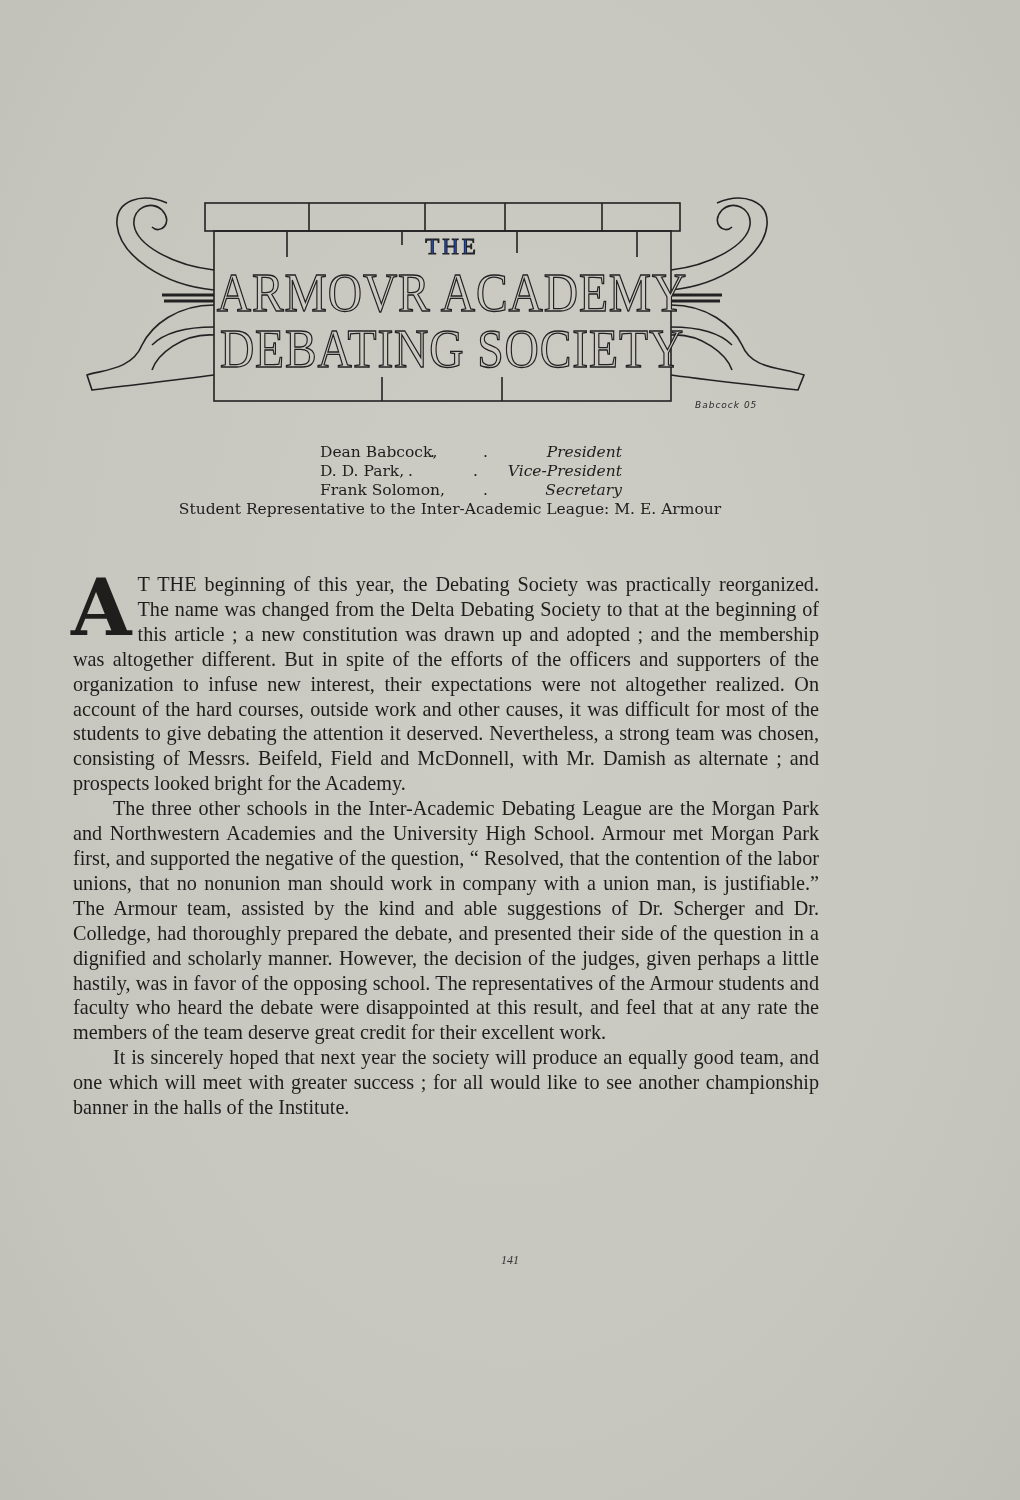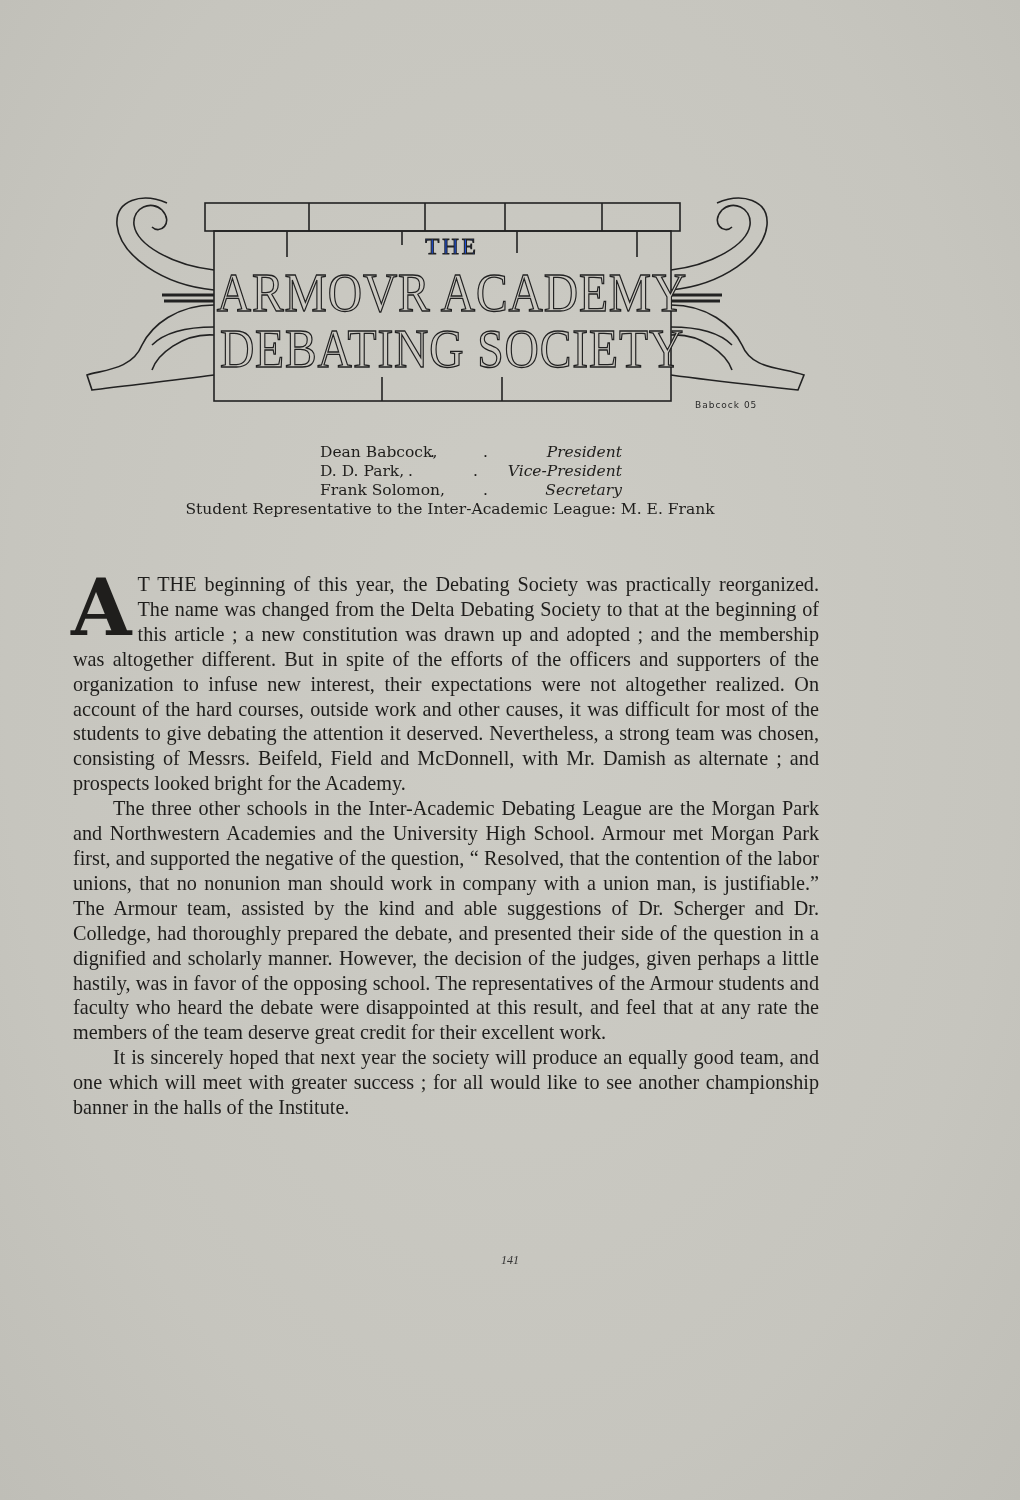--- a/index.html
+++ b/index.html
@@ -36,21 +36,21 @@
     color: #cbc9c2;
     -webkit-text-stroke: 1.3px #222;
     transform: scaleX(0.88);
     line-height: 1;
   }
   .title-line.l1 { top: 71px; }
   .title-line.l2 { top: 127px; }
   .signature {
     position: absolute; left: 613px; top: 205px;
     font-family: "DejaVu Sans", sans-serif;
-    font-size: 9px; color: #2a2a2a; letter-spacing: 1px;
+    font-size: 9px; color: #2a2a2a; letter-spacing: 1px; font-style: italic;
   }
 
   
   .officers {
     position: absolute; left: 150px; top: 443px; width: 600px;
     font-size: 15.5px; line-height: 19px;
   }
   .officer-row { position: relative; height: 19px; }
   .officer-name { position: absolute; left: 126px; margin-left: 44px; }
   .officer-dot1 { position: absolute; left: 280px; }
@@ -143,21 +143,21 @@
     <span class="officer-role">Vice-President</span>
   </div>
   <div class="officer-row">
     <span class="officer-name">Frank Solomon,</span>
     <span class="officer-dot1">.</span>
     <span class="officer-dot2">.</span>
     <span class="officer-role">Secretary</span>
   </div>
   <div class="rep-row">
     <span class="lbl">Student Representative to the Inter-Academic League:</span>
-    <span>M. E. Frank</span>
+    <span>M. E. Armour</span>
   </div>
 </div>
 
 <div class="body-text">
   <p class="first"><span class="dropcap">A</span><span>T THE beginning of this year, the Debating Society was practically reorganized.  The name was changed from the Delta Debating Society to that at the beginning of this article ; a new constitution was drawn up and adopted ; and the membership was altogether different. But in spite of the efforts of the officers and supporters of the organization to infuse new interest, their expectations were not altogether realized. On account of the hard courses, outside work and other causes, it was difficult for most of the students to give debating the attention it deserved. Nevertheless, a strong team was chosen, consisting of Messrs. Beifeld, Field and McDonnell, with Mr. Damish as alternate ; and prospects looked bright for the Academy.</span></p>
   <p>The three other schools in the Inter-Academic Debating League are the Morgan Park and Northwestern Academies and the University High School. Armour met Morgan Park first, and supported the negative of the question, “ Resolved, that the contention of the labor unions, that no nonunion man should work in company with a union man, is justifiable.”  The Armour team, assisted by the kind and able suggestions of Dr. Scherger and Dr. Colledge, had thoroughly prepared the debate, and presented their side of the question in a dignified and scholarly manner.  However, the decision of the judges, given perhaps a little hastily, was in favor of the opposing school.  The representatives of the Armour students and faculty who heard the debate were disappointed at this result, and feel that at any rate the members of the team deserve great credit for their excellent work.</p>
   <p>It is sincerely hoped that next year the society will produce an equally good team, and one which will meet with greater success ; for all would like to see another championship banner in the halls of the Institute.</p>
 </div>
 
 <div class="page-number">141</div>

